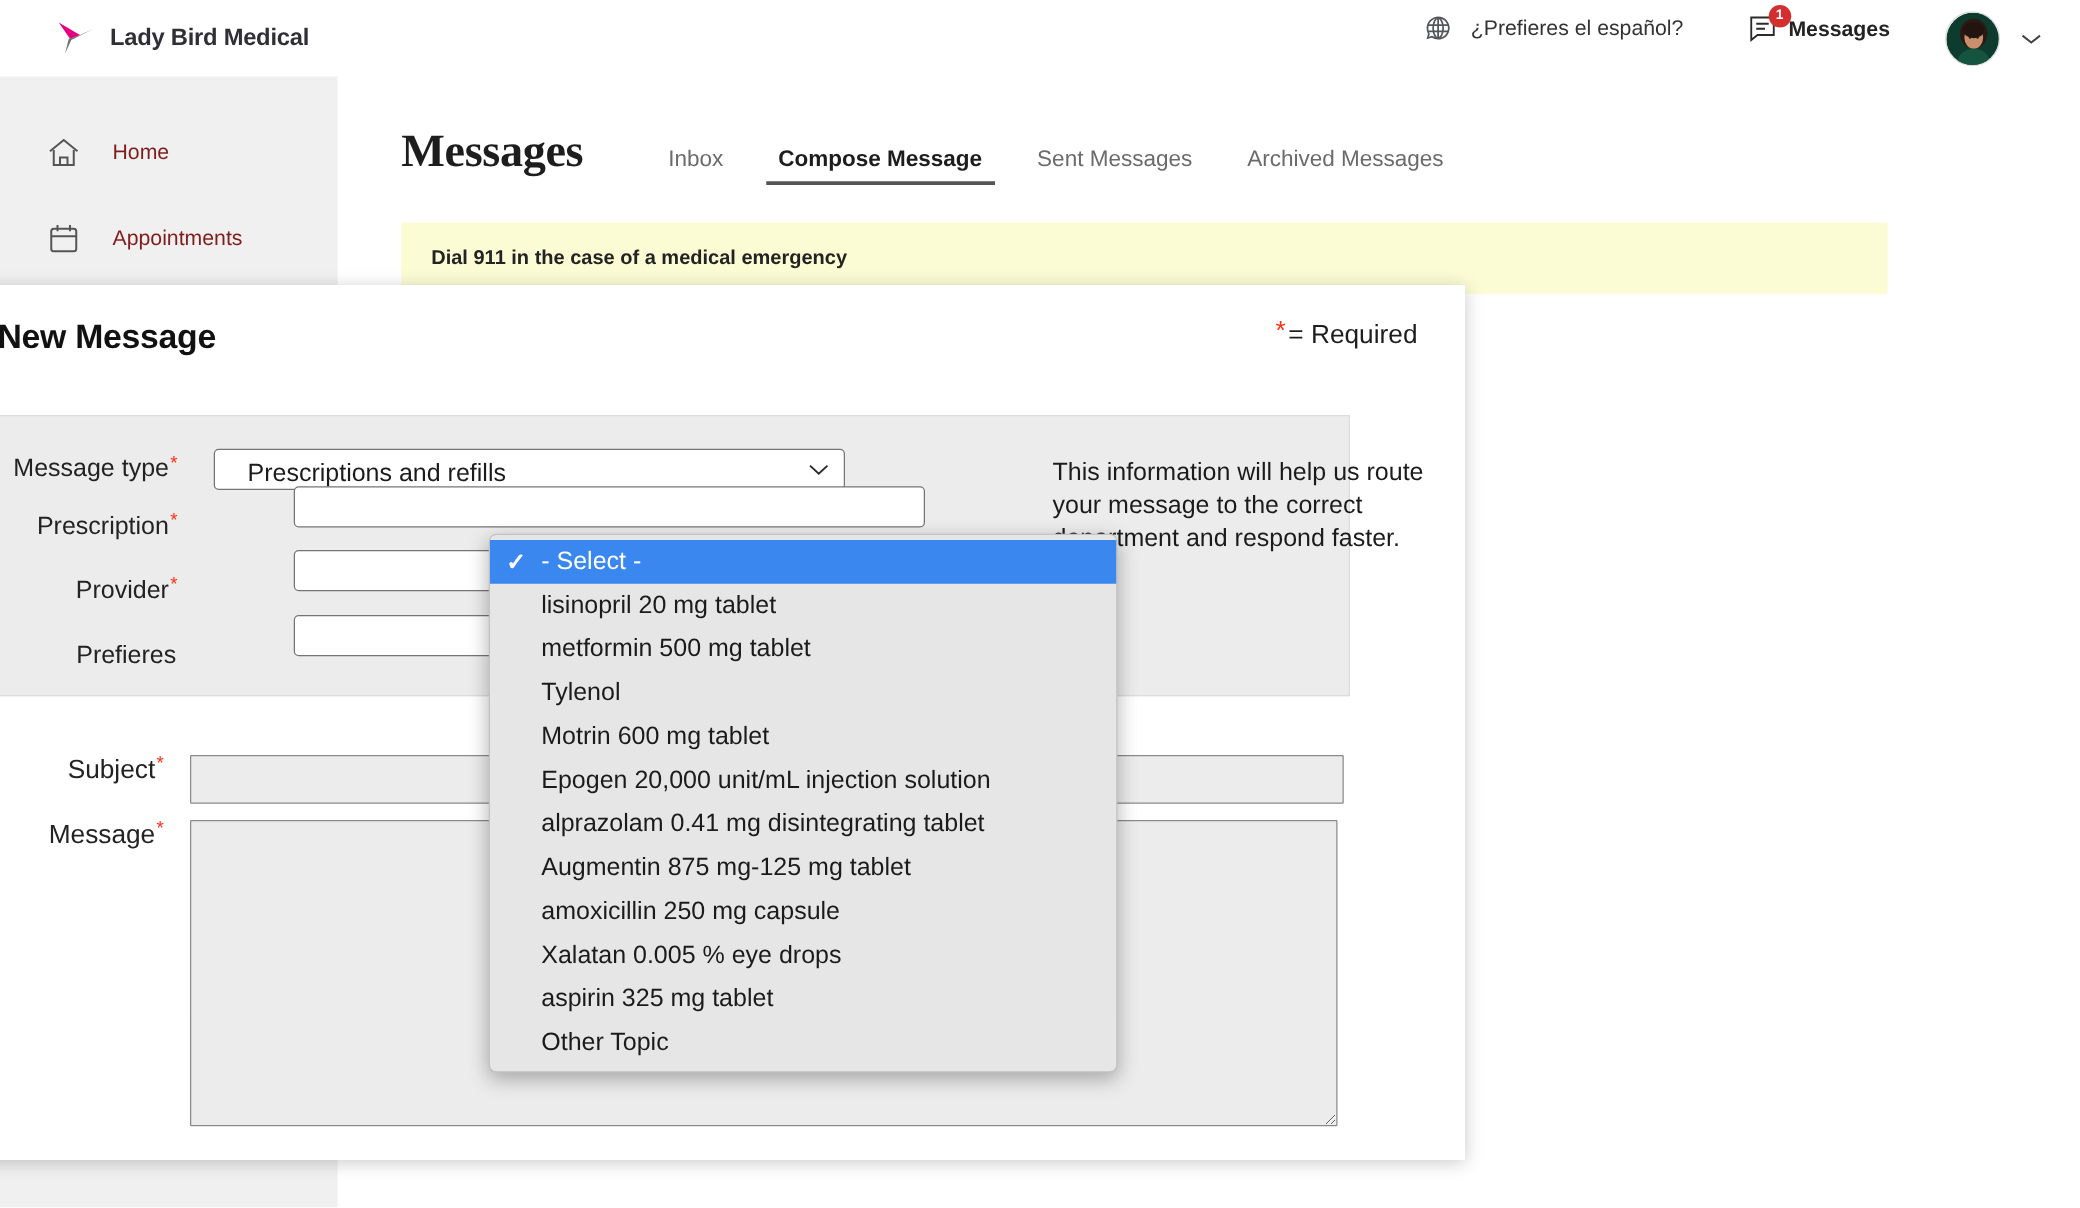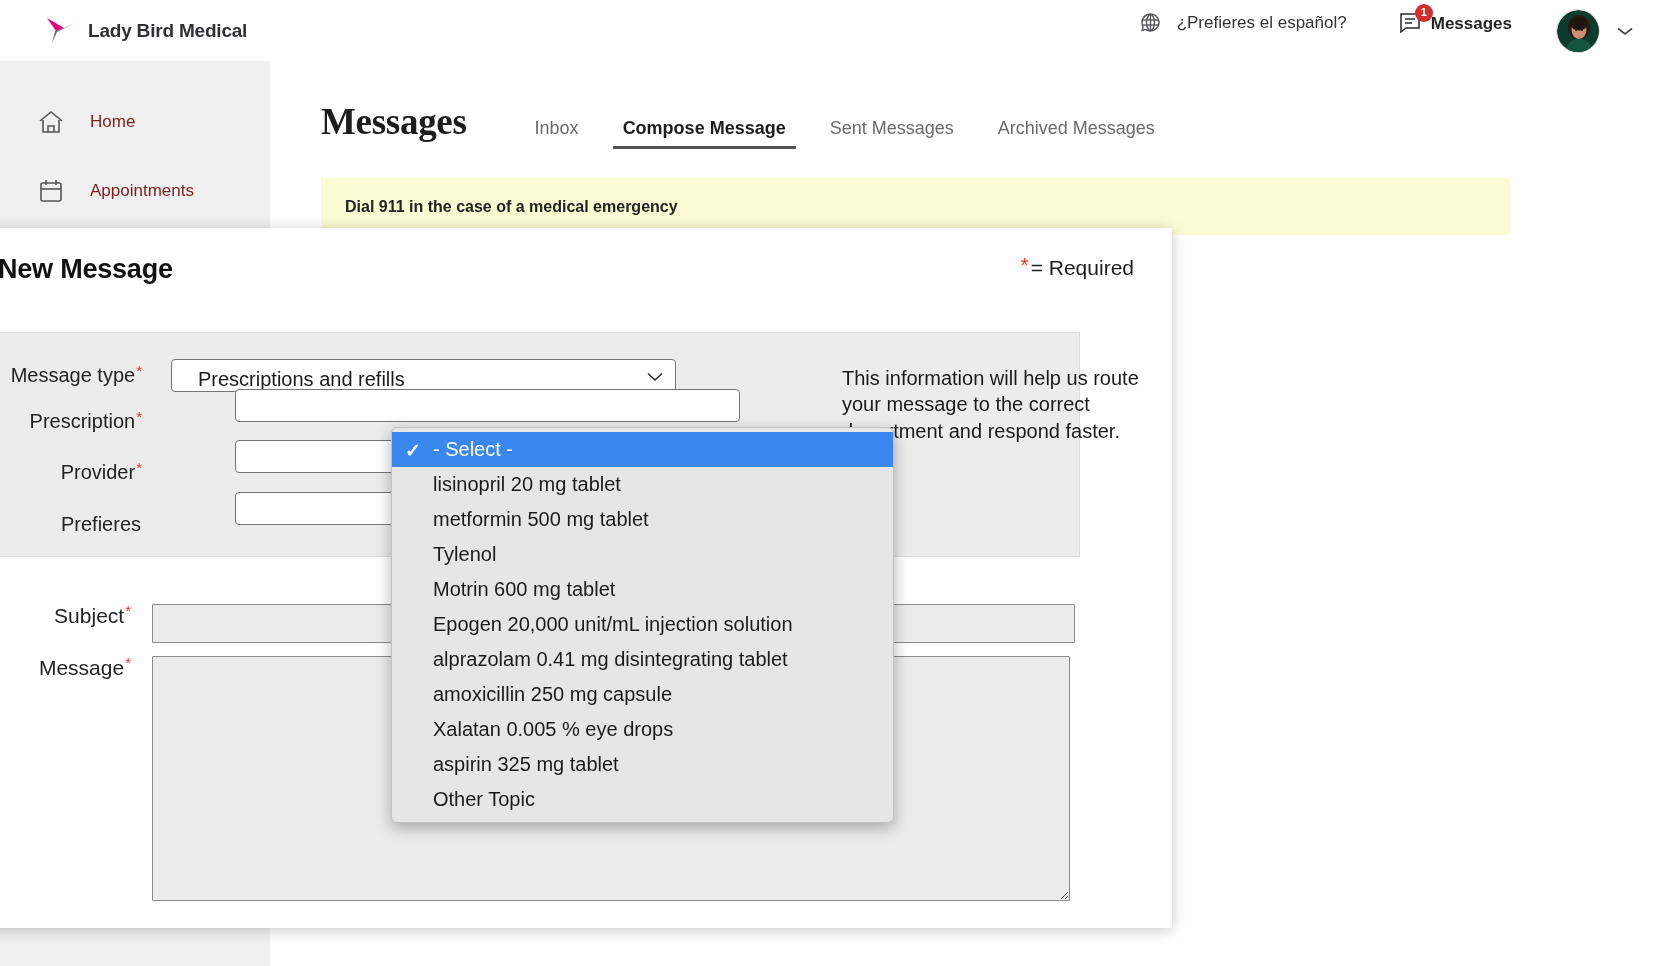--- a/index.html
+++ b/index.html
@@ -456,20 +456,23 @@
     <div class="dd-item">
         <span>Motrin 600 mg tablet</span>
       </div>
     <div class="dd-item">
         <span>Epogen 20,000 unit/mL injection solution</span>
       </div>
     <div class="dd-item">
         <span>alprazolam 0.41 mg disintegrating tablet</span>
       </div>
     <div class="dd-item">
+        <span>Augmentin 875 mg-125 mg tablet</span>
+      </div>
+    <div class="dd-item">
         <span>amoxicillin 250 mg capsule</span>
       </div>
     <div class="dd-item">
         <span>Xalatan 0.005 % eye drops</span>
       </div>
     <div class="dd-item">
         <span>aspirin 325 mg tablet</span>
       </div>
     <div class="dd-item">
         <span>Other Topic</span>

